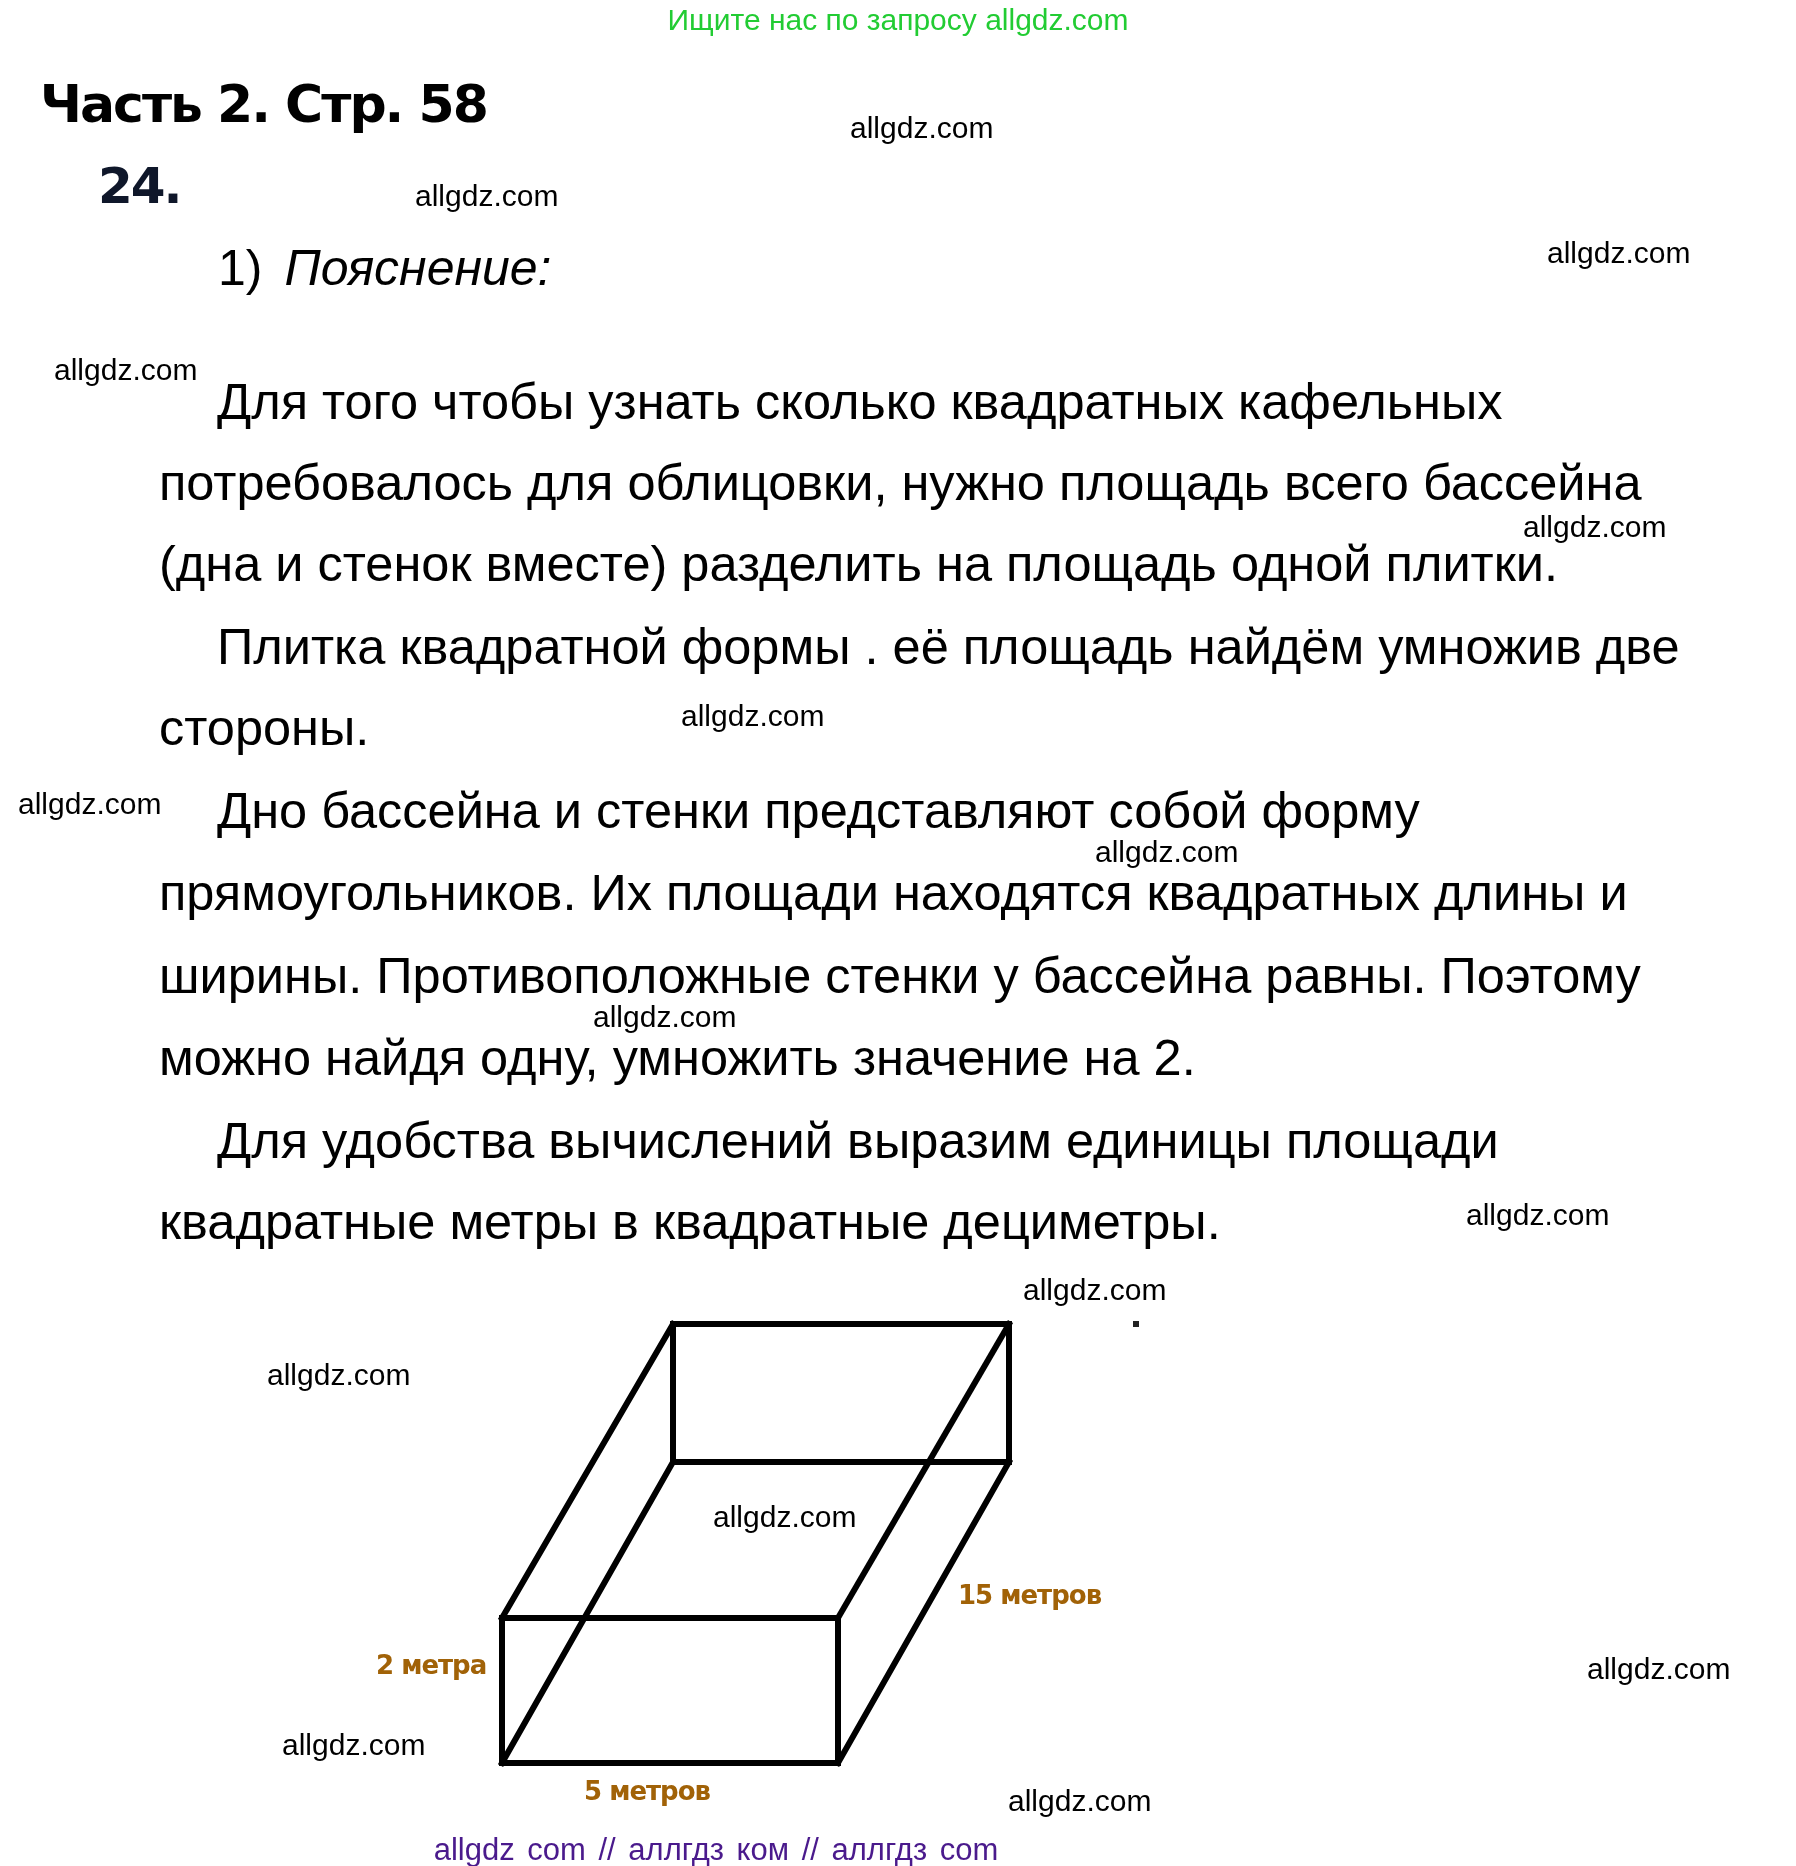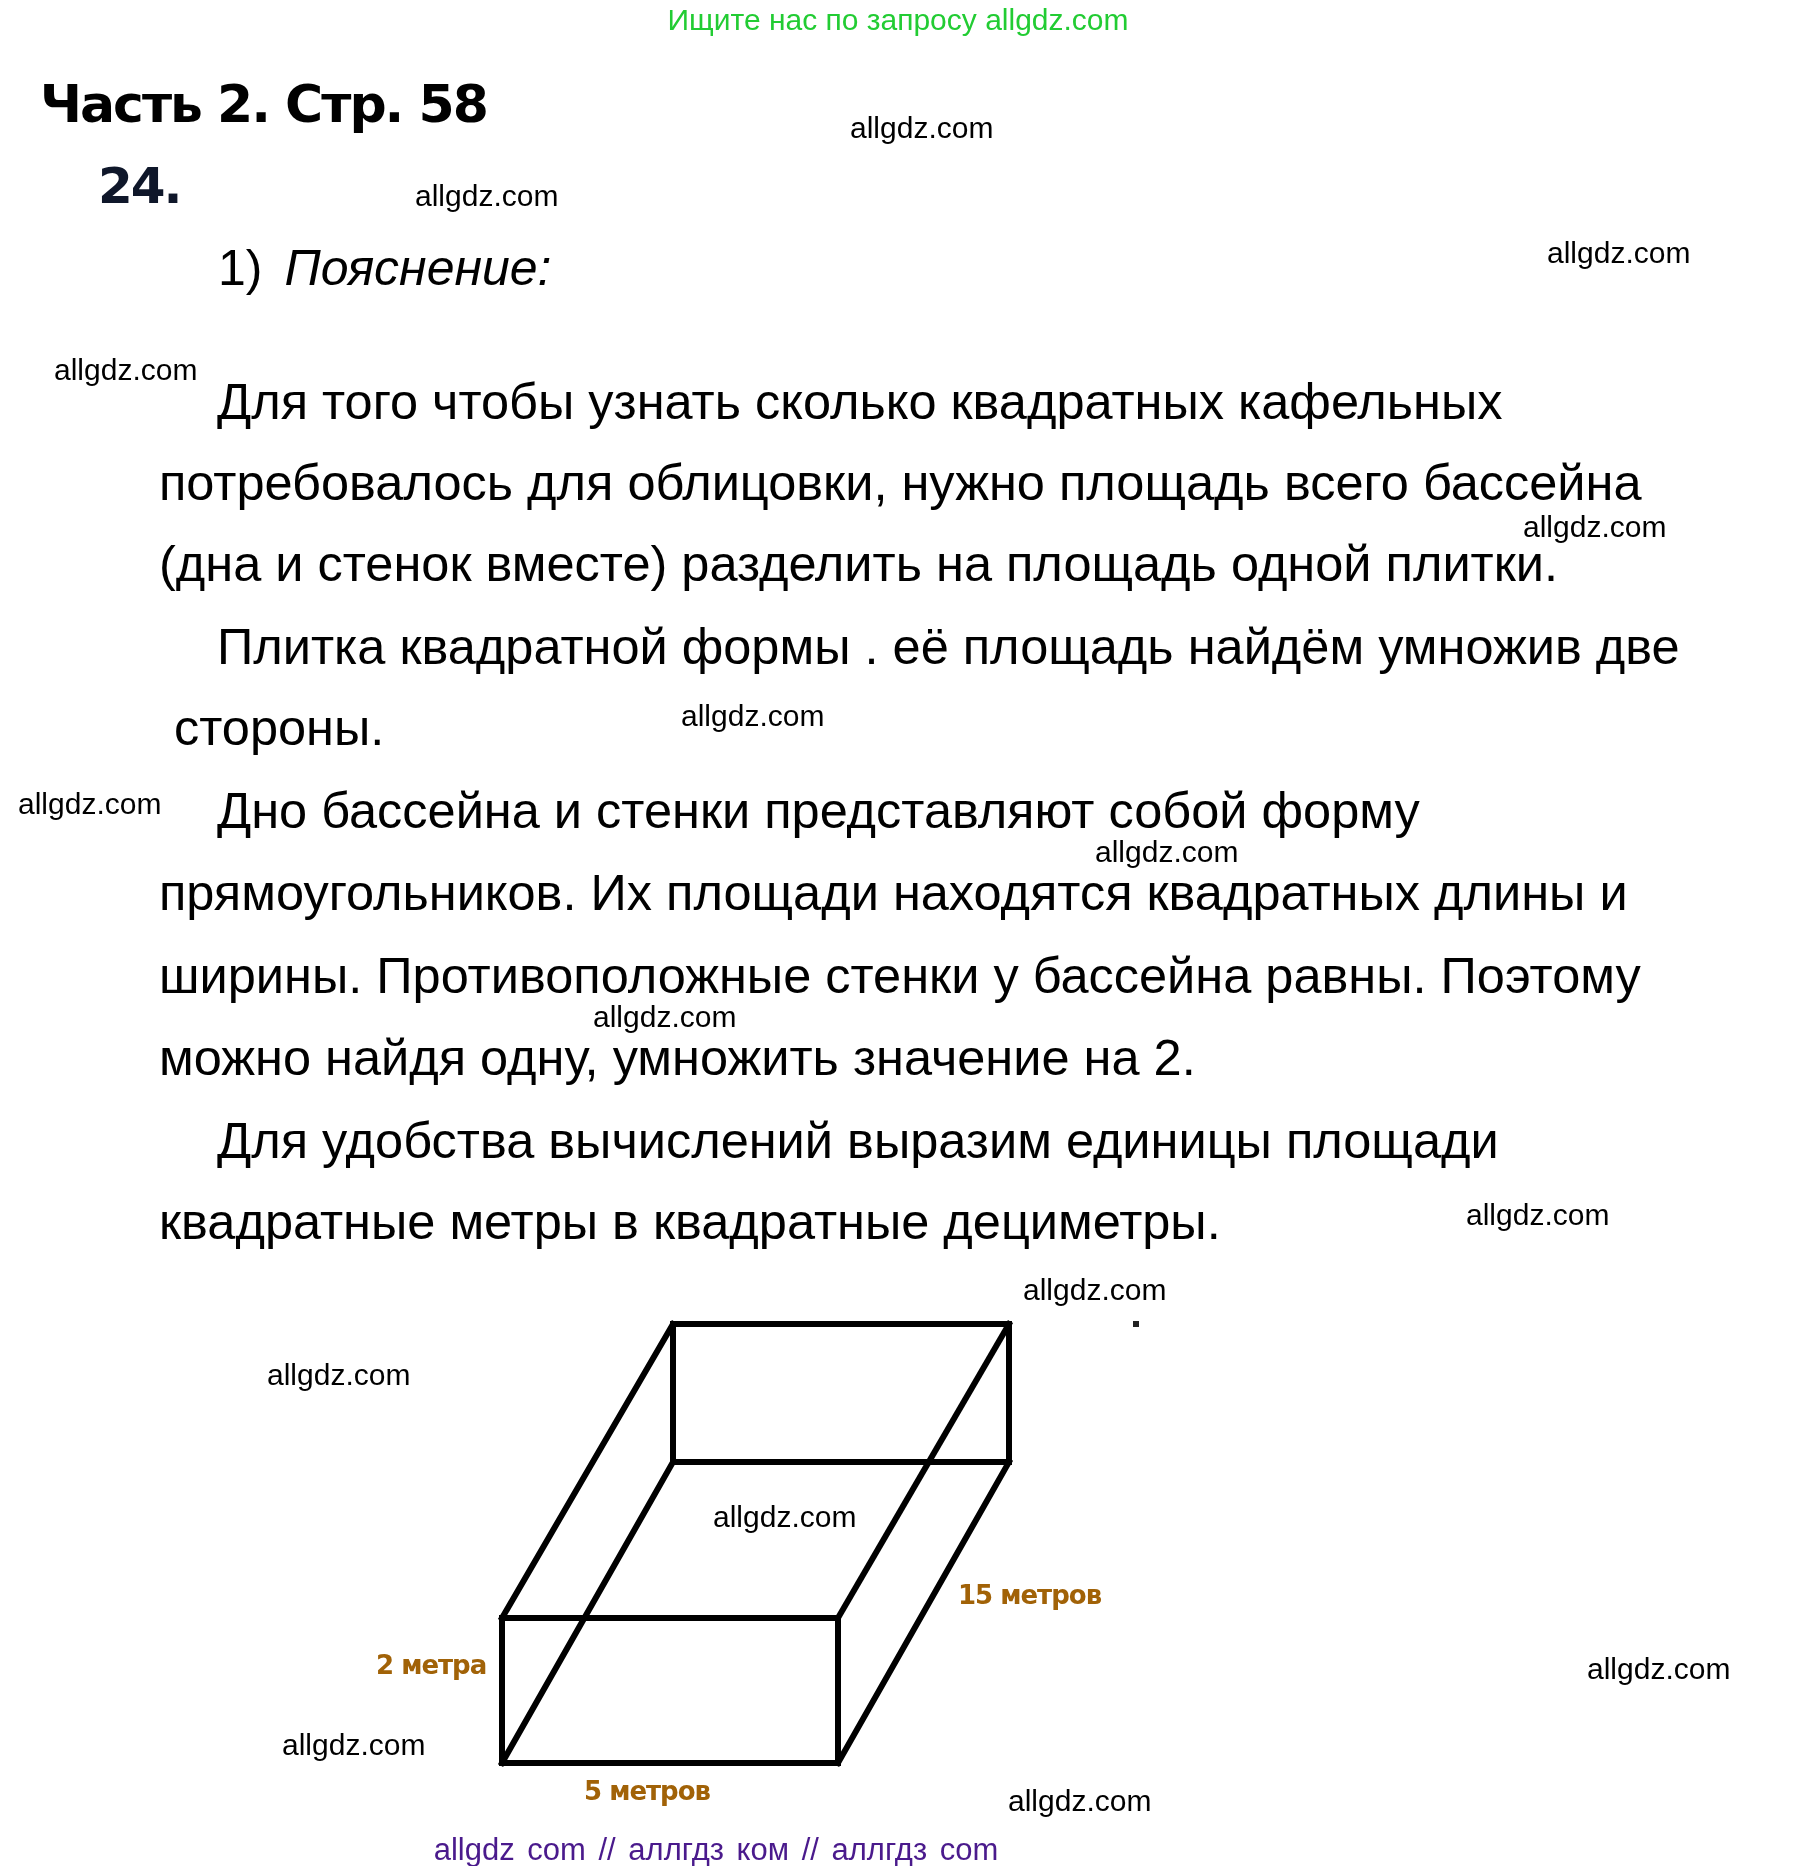--- a/index.html
+++ b/index.html
@@ -32,21 +32,21 @@
 <div class="abs task-num">24.</div>
 
 <div class="abs subhead">
   <span class="num">1)</span><span class="label">Пояснение:</span>
 </div>
 
 <div class="abs body-line" style="left:217px; top:372px;">Для того чтобы узнать сколько квадратных кафельных</div>
 <div class="abs body-line" style="left:159px; top:453px;">потребовалось для облицовки, нужно площадь всего бассейна</div>
 <div class="abs body-line" style="left:159px; top:534px;">(дна и стенок вместе) разделить на площадь одной плитки.</div>
 <div class="abs body-line" style="left:217px; top:617px;">Плитка квадратной формы . её площадь найдём умножив две</div>
-<div class="abs body-line" style="left:159px; top:698px;margin-left:15px;">стороны.</div>
+<div class="abs body-line" style="left:159px; top:698px;">стороны.</div>
 <div class="abs body-line" style="left:217px; top:781px;">Дно бассейна и стенки представляют собой форму</div>
 <div class="abs body-line" style="left:159px; top:863px;">прямоугольников. Их площади находятся квадратных длины и</div>
 <div class="abs body-line" style="left:159px; top:946px;">ширины. Противоположные стенки у бассейна равны. Поэтому</div>
 <div class="abs body-line" style="left:159px; top:1028px;">можно найдя одну, умножить значение на 2.</div>
 <div class="abs body-line" style="left:217px; top:1111px;">Для удобства вычислений выразим единицы площади</div>
 <div class="abs body-line" style="left:159px; top:1192px;">квадратные метры в квадратные дециметры.</div>
 
 <svg class="diagram" viewBox="0 0 1796 1866" width="1796" height="1866">
   <g stroke="#000" stroke-width="6" fill="none" stroke-linecap="square">
 

